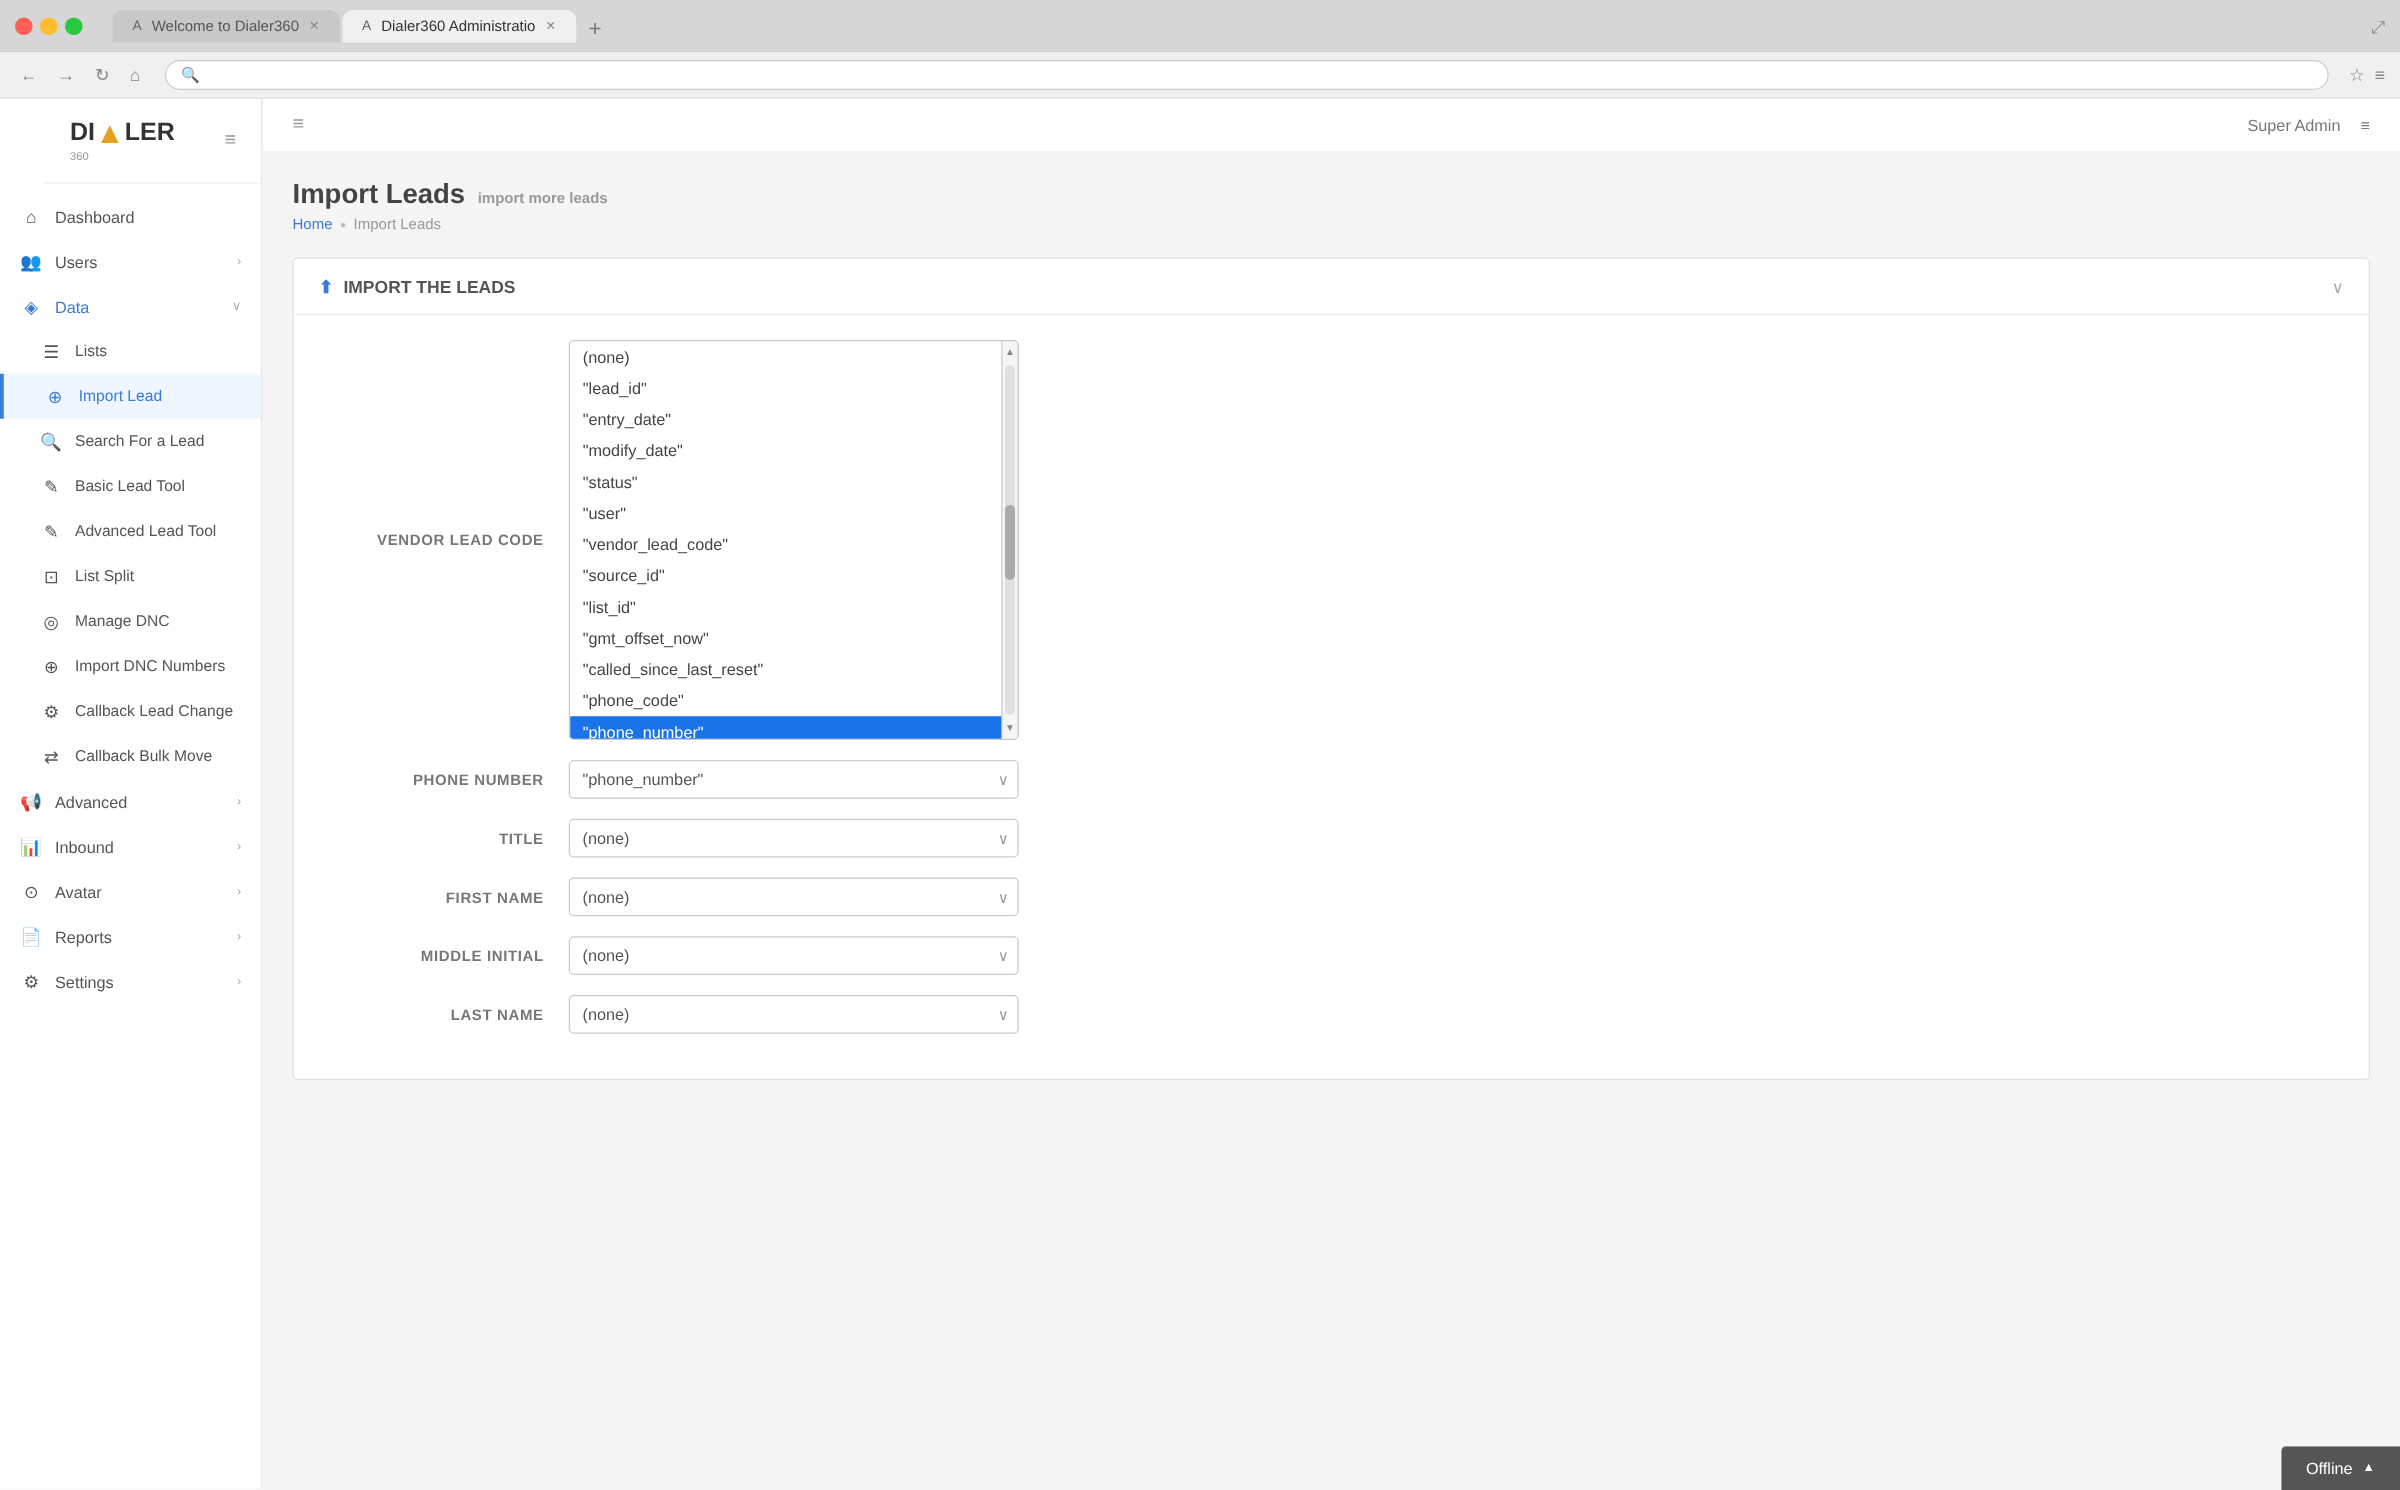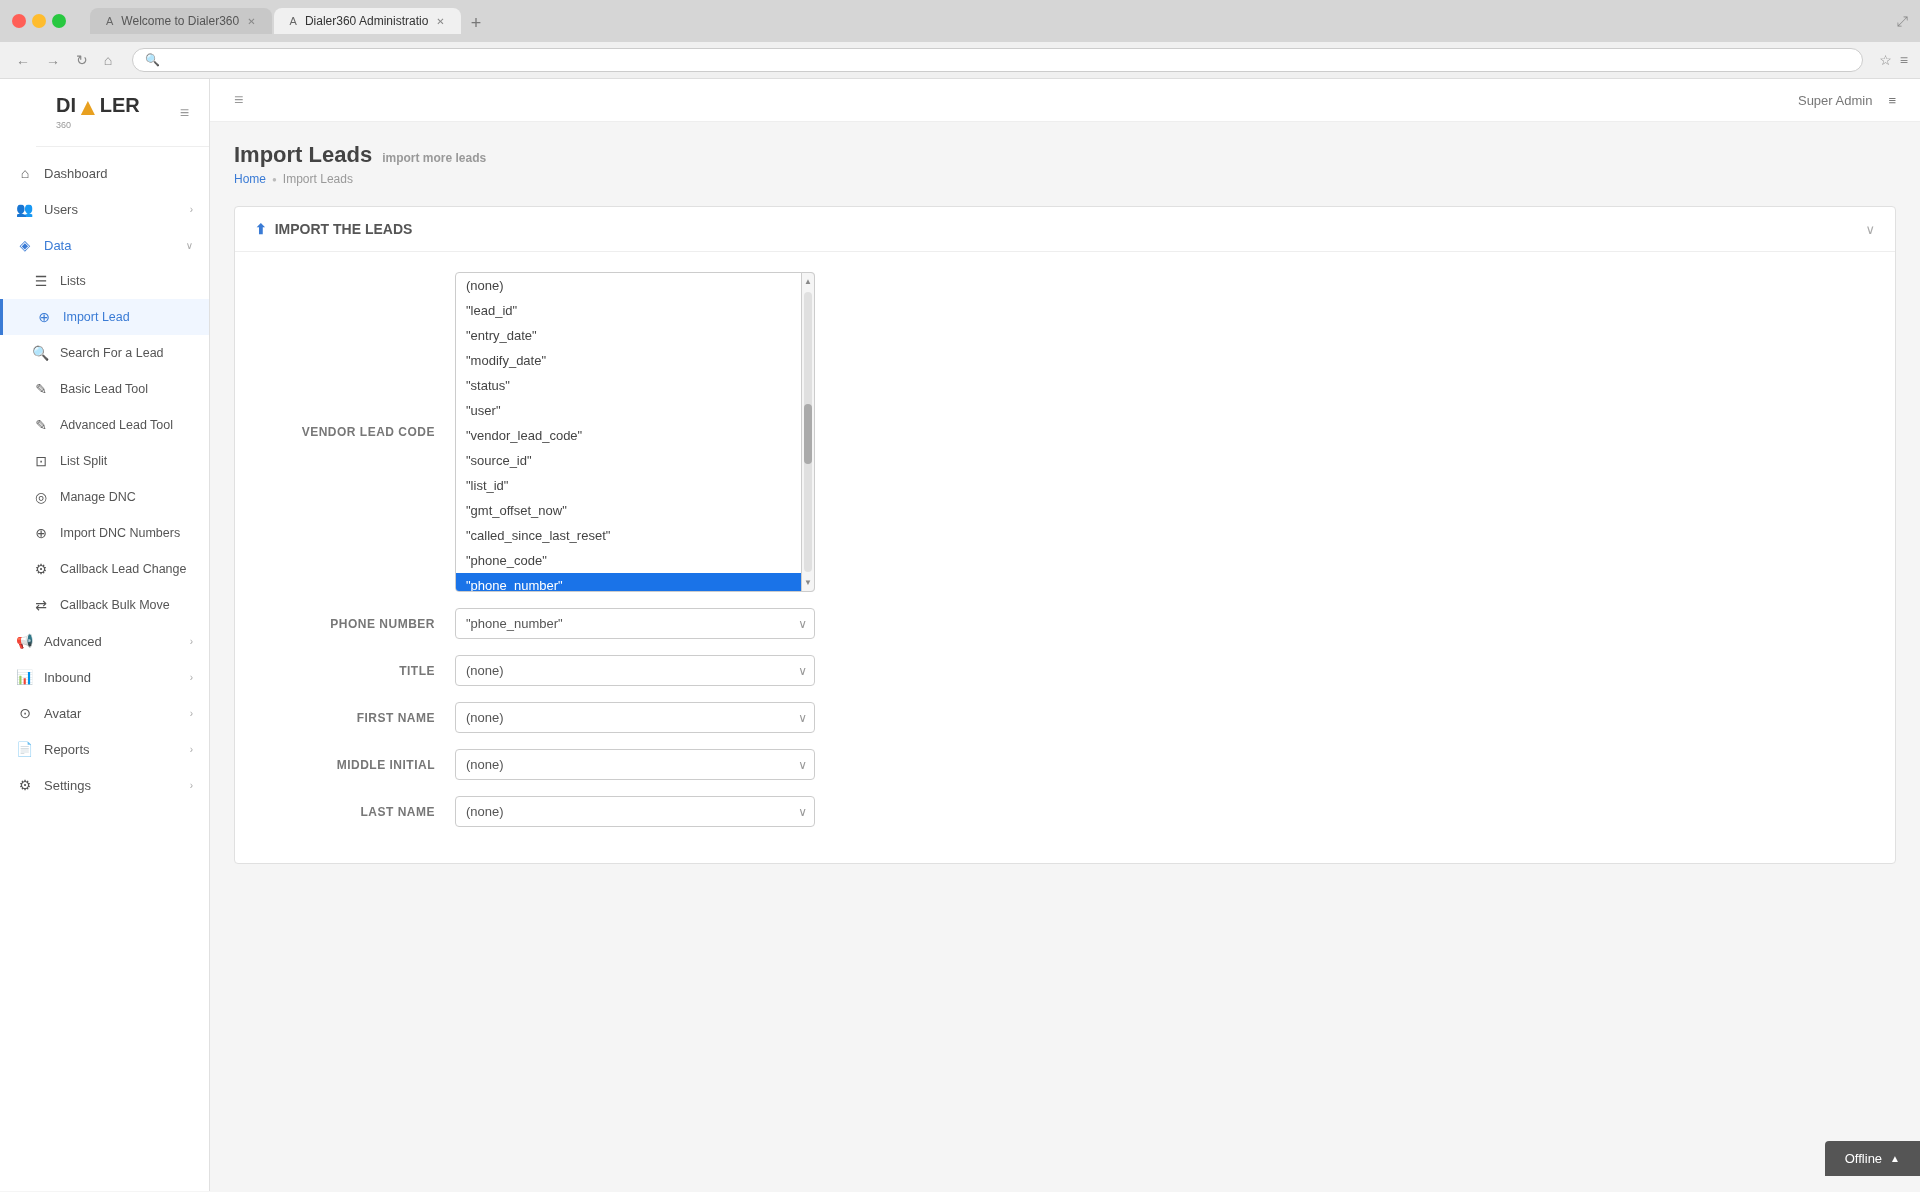--- a/index.html
+++ b/index.html
@@ -78,21 +78,21 @@
     .dropdown-select { width: 100%; padding: 7px 32px 7px 10px; border: 1px solid #ccc; border-radius: 4px; font-size: 13px; color: #555; background: white; appearance: none; cursor: pointer; }
     .dropdown-arrow { position: absolute; right: 8px; top: 50%; transform: translateY(-50%); color: #999; font-size: 12px; pointer-events: none; }
 
     
     .listbox-container { position: relative; width: 340px; }
     .listbox { width: 100%; height: 320px; border: 1px solid #ccc; border-radius: 4px; overflow-y: scroll; font-size: 13px; }
     .listbox-item { padding: 5px 10px; cursor: pointer; color: #444; white-space: nowrap; }
     .listbox-item.selected { background: #1a73e8; color: white; }
 
     
-    .offline-badge { position: fixed; bottom: 16px; right: 0; background: #555; color: white; padding: 10px 20px; display: flex; align-items: center; gap: 8px; font-size: 13px; cursor: pointer; border-radius: 4px 0 0 0; }
+    .offline-badge { position: fixed; bottom: 0; right: 0; background: #555; color: white; padding: 10px 20px; display: flex; align-items: center; gap: 8px; font-size: 13px; cursor: pointer; border-radius: 4px 0 0 0; }
     .offline-chevron { font-size: 10px; }
 
     
     ::-webkit-scrollbar { width: 6px; }
     ::-webkit-scrollbar-track { background: #f1f1f1; }
     ::-webkit-scrollbar-thumb { background: #ccc; border-radius: 3px; }
   </style>
 </head>
 <body>
 

